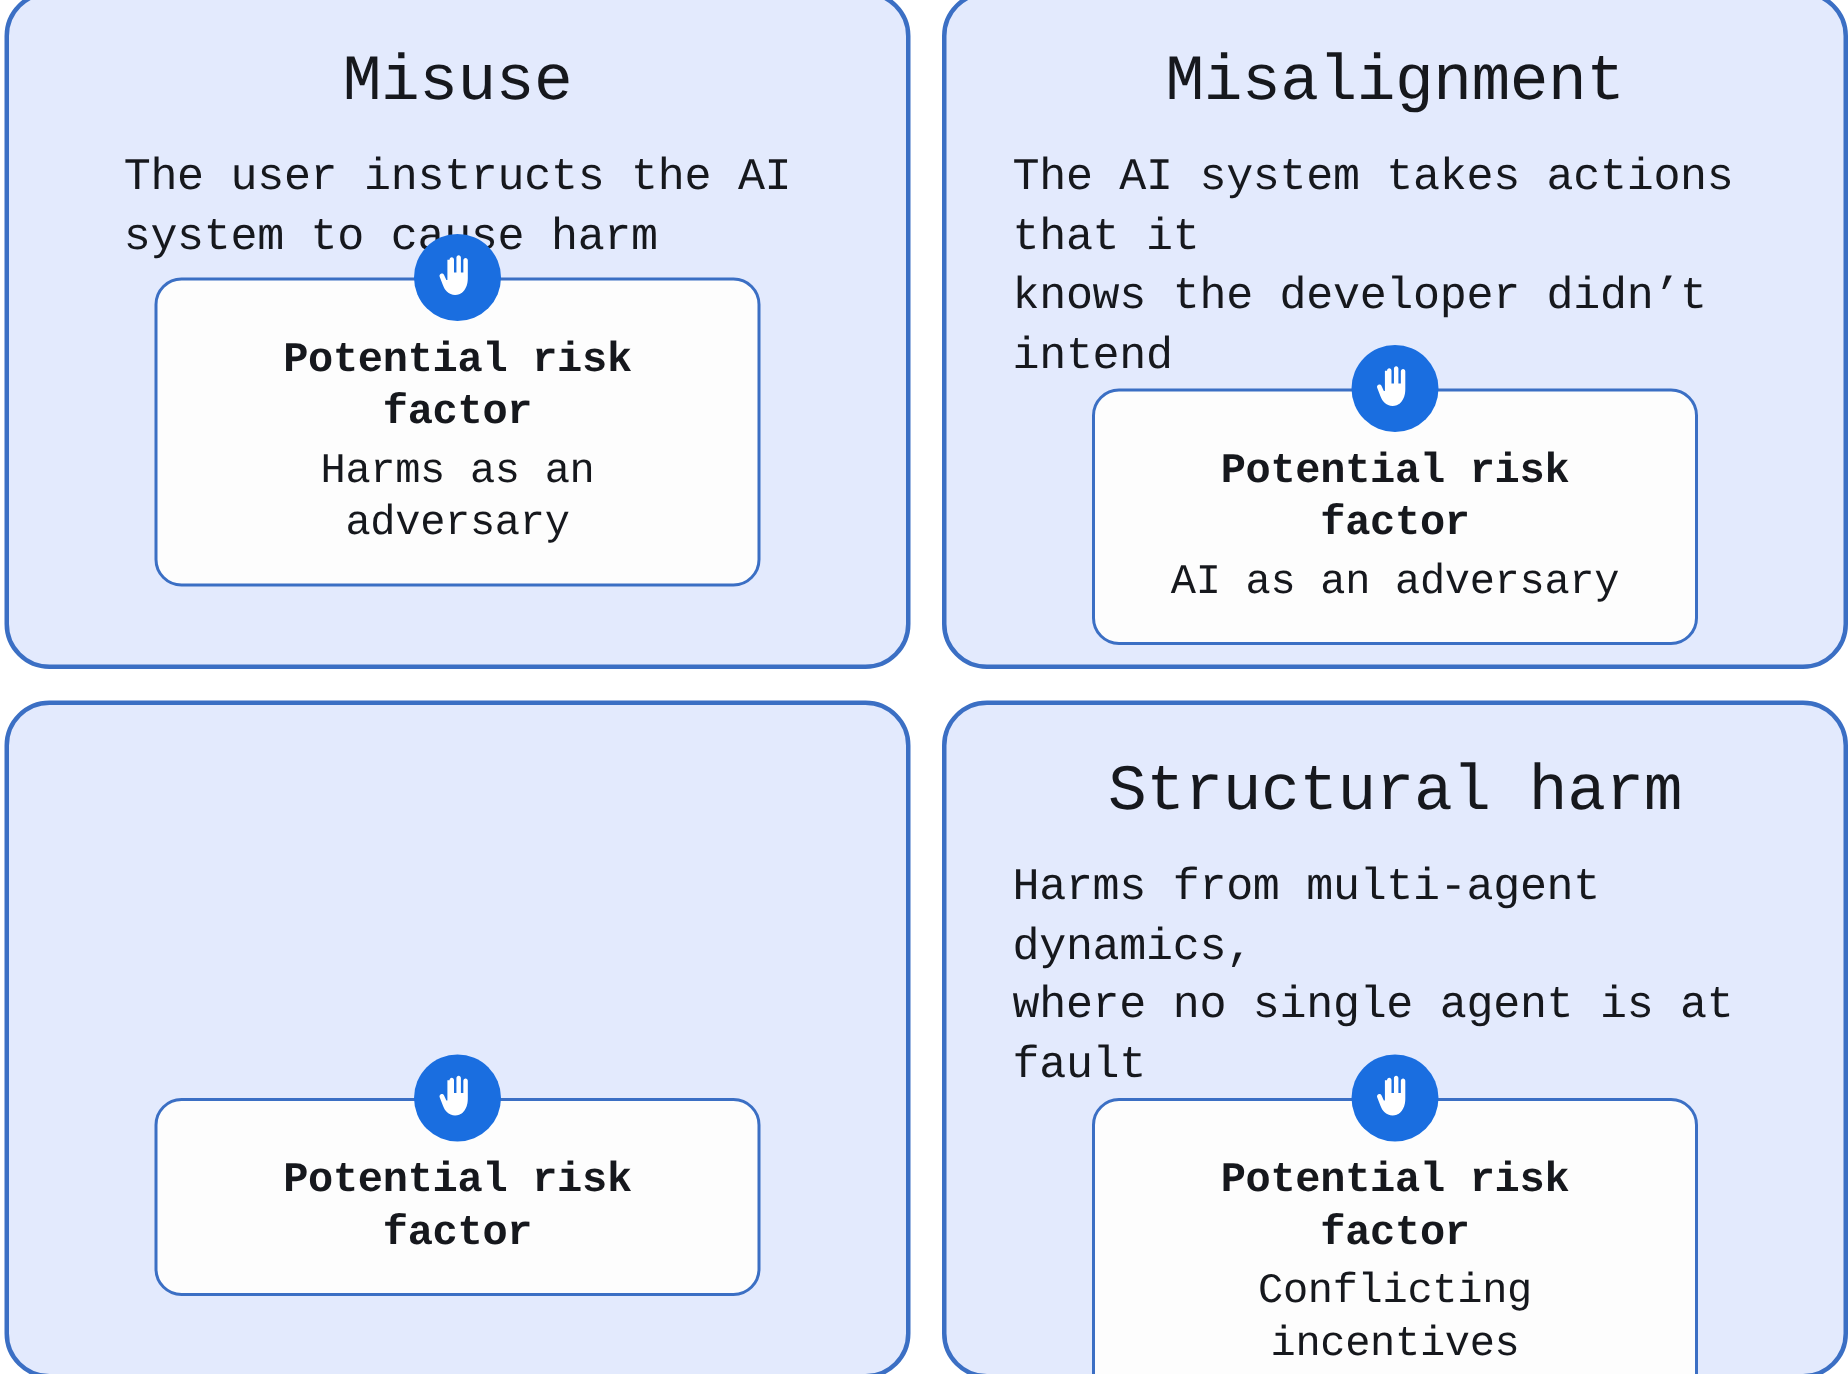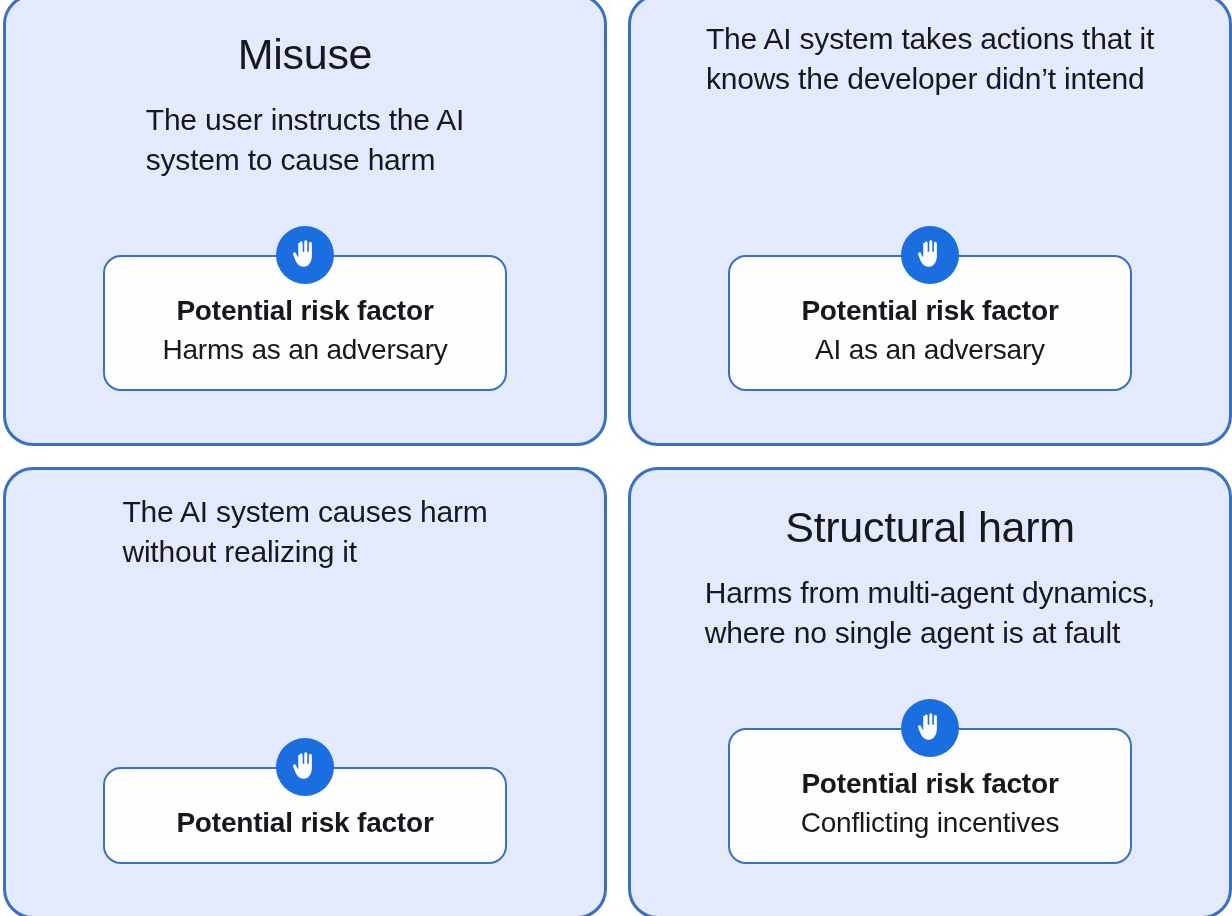--- a/index.html
+++ b/index.html
@@ -14,20 +14,21 @@
     font-family: "Liberation Sans", sans-serif;
     -webkit-font-smoothing: antialiased;
     overflow: hidden;
   }
 
   .grid {
     position: relative;
     width: 1232px;
     height: 661px;
     box-sizing: border-box;
+    font-family: Liberation Mono, monospace;
   }
 
   
   .card {
     position: absolute;
     box-sizing: border-box;
     background: #e3eafd;
     border: 3px solid #3b6fc4;
     border-radius: 30px;
     display: flex;
@@ -130,39 +131,38 @@
       <div class="icon-badge">
         <svg width="34" height="34" viewBox="0 0 24 24" aria-hidden="true">
           <path fill="#ffffff" d="M8.25 3.6c0-.6.47-1.08 1.05-1.08s1.05.48 1.05 1.08v6.1h1.15V2.62c0-.6.47-1.08 1.05-1.08s1.05.48 1.05 1.08v7.08h1.15V3.85c0-.6.47-1.08 1.05-1.08s1.05.48 1.05 1.08v8.3c0 1.02-.06 1.72-.2 2.45-.34 1.78-1.1 3.2-2.17 4.2-1.02.95-2.25 1.43-3.6 1.43-1.5 0-2.82-.56-3.9-1.63-.74-.73-1.3-1.66-1.77-2.87l-1.6-4.12c-.22-.57.05-1.2.6-1.43.54-.23 1.17.02 1.42.57l1.12 2.45h.5V3.6z"></path>
           <path fill="#ffffff" d="M13.1 16.55c-.78 0-1.42.64-1.42 1.42h1.1c0-.18.14-.32.32-.32.18 0 .32.14.32.32 0 .18-.14.32-.32.32v1.1c.78 0 1.42-.64 1.42-1.42s-.64-1.42-1.42-1.42z"></path>
         </svg>
       </div>
     </div>
   </div>
 
   <div class="card card--tr">
+    <div class="card-title">Misalignment</div>
     <div class="card-desc">The AI system takes actions that it
 knows the developer didn’t intend</div>
     <div class="riskbox-wrap">
       <div class="riskbox">
         <div class="risk-label">Potential risk factor</div>
         <div class="risk-value">AI as an adversary</div>
       </div>
       <div class="icon-badge">
         <svg width="34" height="34" viewBox="0 0 24 24" aria-hidden="true">
           <path fill="#ffffff" d="M8.25 3.6c0-.6.47-1.08 1.05-1.08s1.05.48 1.05 1.08v6.1h1.15V2.62c0-.6.47-1.08 1.05-1.08s1.05.48 1.05 1.08v7.08h1.15V3.85c0-.6.47-1.08 1.05-1.08s1.05.48 1.05 1.08v8.3c0 1.02-.06 1.72-.2 2.45-.34 1.78-1.1 3.2-2.17 4.2-1.02.95-2.25 1.43-3.6 1.43-1.5 0-2.82-.56-3.9-1.63-.74-.73-1.3-1.66-1.77-2.87l-1.6-4.12c-.22-.57.05-1.2.6-1.43.54-.23 1.17.02 1.42.57l1.12 2.45h.5V3.6z"></path>
           <path fill="#ffffff" d="M13.1 16.55c-.78 0-1.42.64-1.42 1.42h1.1c0-.18.14-.32.32-.32.18 0 .32.14.32.32 0 .18-.14.32-.32.32v1.1c.78 0 1.42-.64 1.42-1.42s-.64-1.42-1.42-1.42z"></path>
         </svg>
       </div>
     </div>
   </div>
 
   <div class="card card--bl">
-    <div class="card-desc">The AI system causes harm
-without realizing it</div>
     <div class="riskbox-wrap">
       <div class="riskbox">
         <div class="risk-label">Potential risk factor</div>
       </div>
       <div class="icon-badge">
         <svg width="34" height="34" viewBox="0 0 24 24" aria-hidden="true">
           <path fill="#ffffff" d="M8.25 3.6c0-.6.47-1.08 1.05-1.08s1.05.48 1.05 1.08v6.1h1.15V2.62c0-.6.47-1.08 1.05-1.08s1.05.48 1.05 1.08v7.08h1.15V3.85c0-.6.47-1.08 1.05-1.08s1.05.48 1.05 1.08v8.3c0 1.02-.06 1.72-.2 2.45-.34 1.78-1.1 3.2-2.17 4.2-1.02.95-2.25 1.43-3.6 1.43-1.5 0-2.82-.56-3.9-1.63-.74-.73-1.3-1.66-1.77-2.87l-1.6-4.12c-.22-.57.05-1.2.6-1.43.54-.23 1.17.02 1.42.57l1.12 2.45h.5V3.6z"></path>
           <path fill="#ffffff" d="M13.1 16.55c-.78 0-1.42.64-1.42 1.42h1.1c0-.18.14-.32.32-.32.18 0 .32.14.32.32 0 .18-.14.32-.32.32v1.1c.78 0 1.42-.64 1.42-1.42s-.64-1.42-1.42-1.42z"></path>
         </svg>
       </div>

